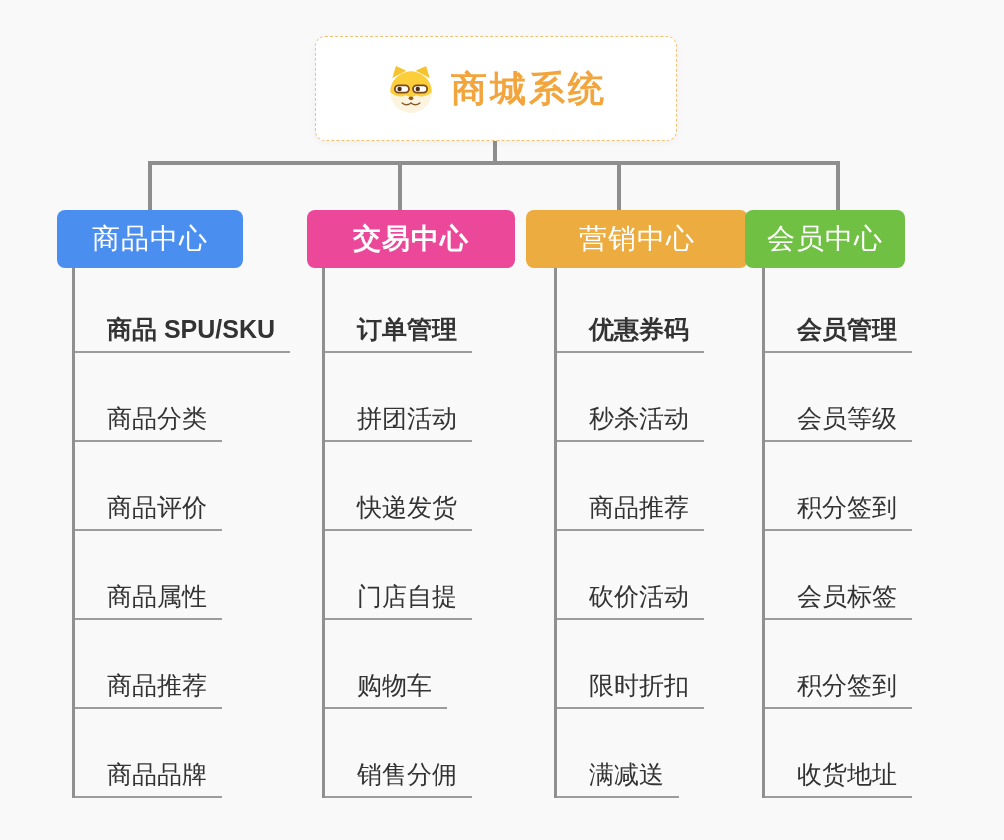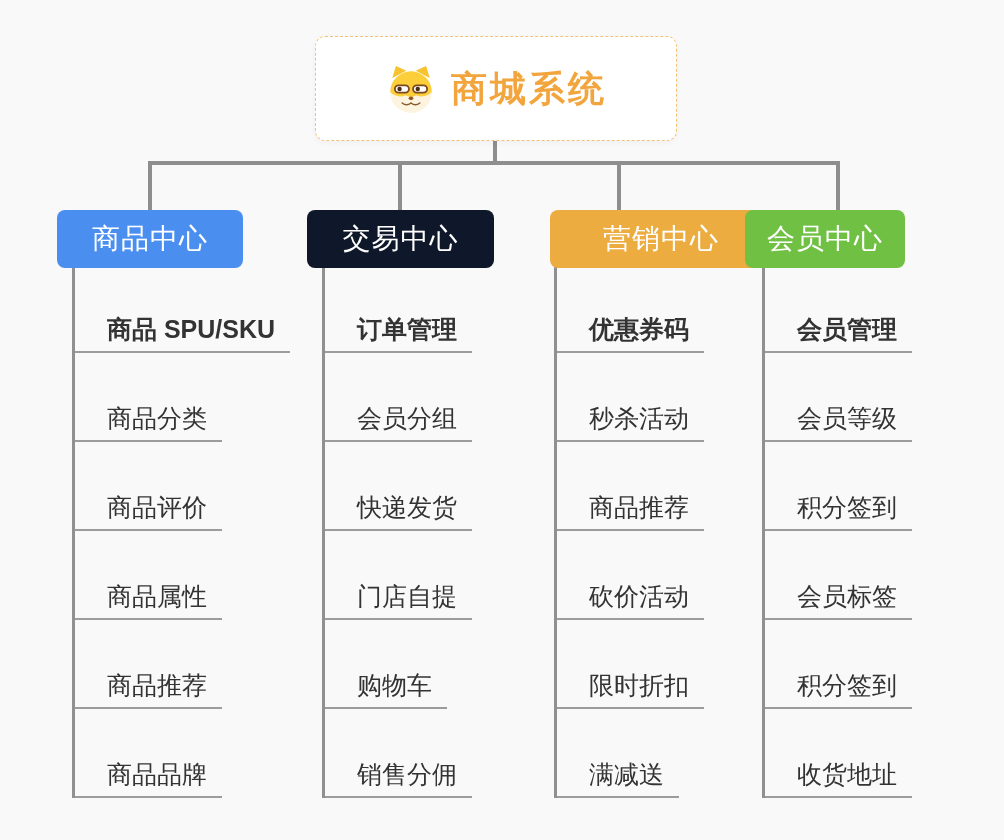--- a/index.html
+++ b/index.html
@@ -28,22 +28,22 @@
   .drop-1{left:398px;}
   .drop-2{left:617px;}
   .drop-3{left:836px;}
   
   .branch{
     position:absolute;top:210px;height:58px;border-radius:8px;
     display:flex;align-items:center;justify-content:center;
     color:#ffffff;font-size:28px;letter-spacing:1px;cursor:pointer;
   }
   .branch-product {left:57px;width:186px;background:#4a8ff0;}
-  .branch-trade   {left:307px;width:187px;background:#0f172a;}
-  .branch-marketing{left:550px;width:222px;background:#ecac3f;}
+  .branch-trade   {left:307px;width:208px;background:#ec4899;font-weight:bold;}
+  .branch-marketing{left:526px;width:222px;background:#ecac3f;}
   .branch-member  {left:745px;width:160px;background:#6fc043;}
   
   .column{
     position:absolute;top:267px;width:0;
     border-left:3px solid #909090;
   }
   .col-product  {left:72px;}
   .col-trade    {left:322px;}
   .col-marketing{left:554px;}
   .col-member   {left:762px;}
@@ -87,21 +87,21 @@
     </div>
   <div class="leaf">
       <span class="leaf-label">商品品牌</span>
     </div>
 </div>
 <div class="column col-trade">
   <div class="leaf">
       <span class="leaf-label">订单管理</span>
     </div>
   <div class="leaf">
-      <span class="leaf-label">会员分组</span>
+      <span class="leaf-label">拼团活动</span>
     </div>
   <div class="leaf">
       <span class="leaf-label">快递发货</span>
     </div>
   <div class="leaf">
       <span class="leaf-label">门店自提</span>
     </div>
   <div class="leaf">
       <span class="leaf-label">购物车</span>
     </div>

